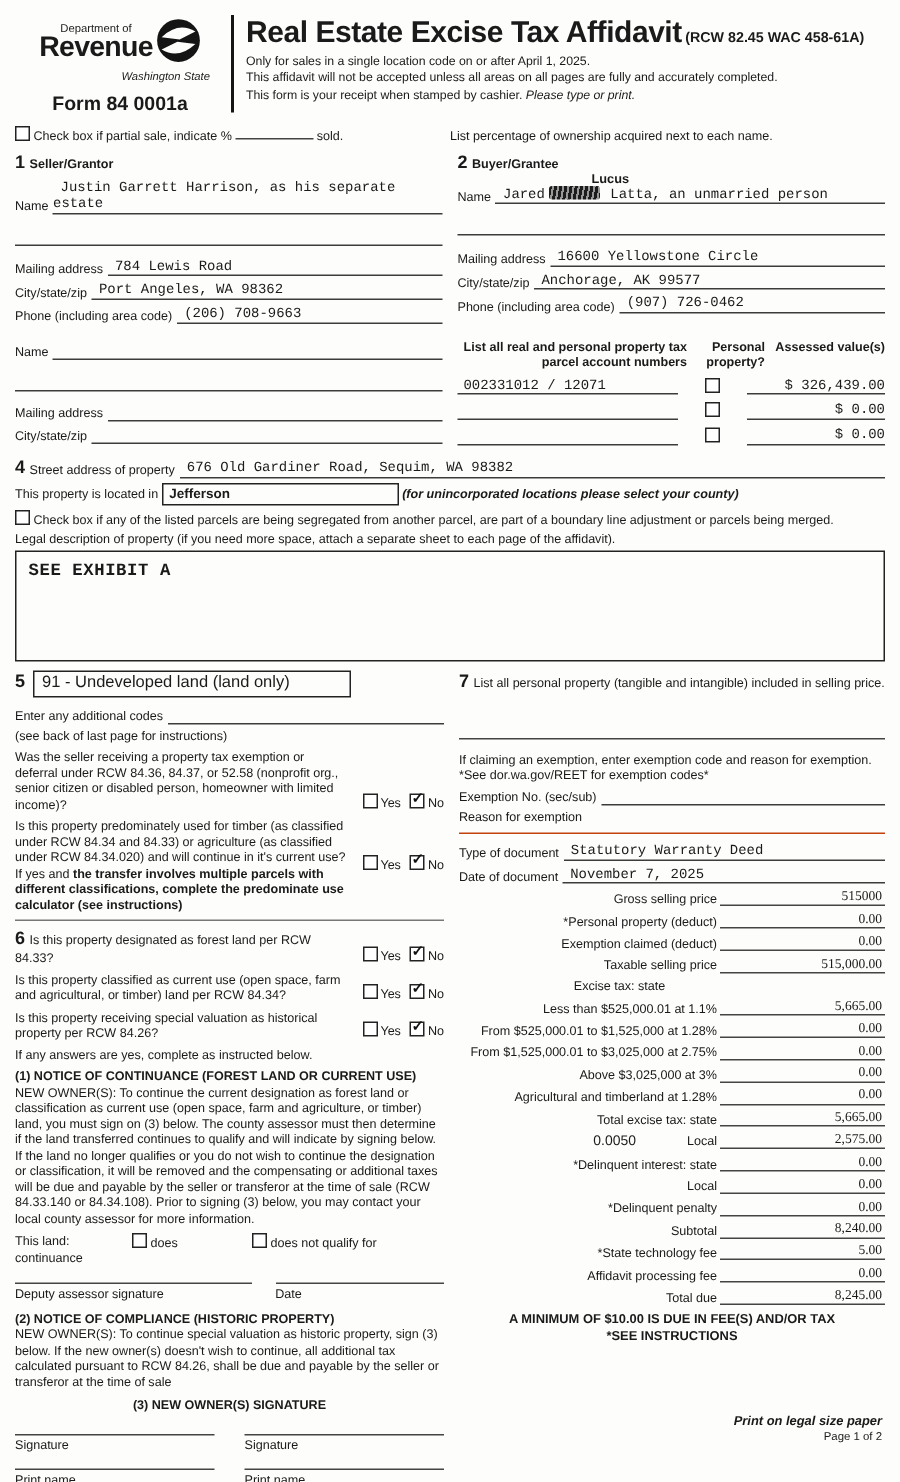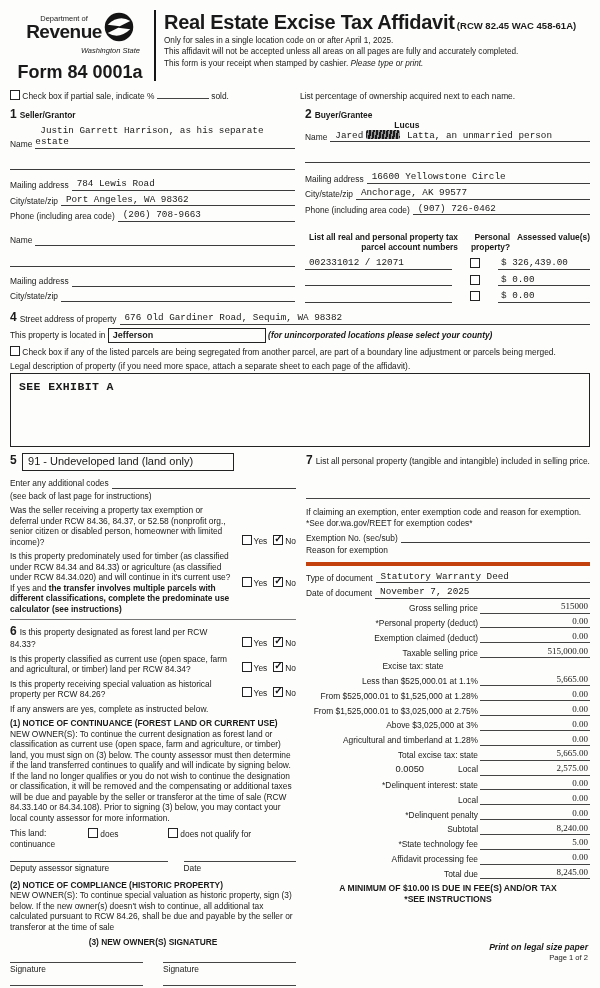--- a/index.html
+++ b/index.html
@@ -11,21 +11,21 @@
   }
   .b{font-weight:bold}.i{font-style:italic}
   .serif{font-family:Liberation Mono, monospace;font-size:9.3px;}
   
   .hdr{display:flex;align-items:stretch;}
   .logoblk{width:140px;text-align:center;padding-top:4px;}
   .logorow{display:flex;justify-content:center;align-items:flex-start;gap:2px;}
   .dor-small{font-size:7.5px;margin-top:2px;}
   .dor-big{font-size:19px;font-weight:bold;letter-spacing:-.5px;line-height:.9;}
   .dor-state{font-size:7.5px;font-style:italic;text-align:right;padding-right:10px;margin-top:1px;}
-  .formnum{font-size:18px;font-weight:bold;margin-top:6px;}
+  .formnum{font-size:13px;font-weight:bold;margin-top:6px;}
   .vline{border-left:2px solid #151515;margin:2px 8px 2px 4px;}
   .titleblk{flex:1;padding-top:2px;}
   .title{font-size:20px;font-weight:bold;letter-spacing:-.3px;display:inline;}
   .rcw{font-size:9.5px;font-weight:bold;}
   .sub{font-size:8.2px;margin-top:1px;}
   
   .cb{display:inline-block;width:8px;height:8px;border:1px solid #222;background:#fff;position:relative;vertical-align:-1px;flex:none;}
   .cb.checked::after{content:"\2713";position:absolute;left:0px;top:-3px;font-size:10px;font-weight:bold;color:#111;}
   
   .frow{display:flex;align-items:flex-end;margin-top:3px;}
@@ -37,21 +37,21 @@
   .secnum{font-size:12px;font-weight:bold;margin-right:3px;}
   .qrow{display:flex;align-items:flex-end;margin-top:4px;}
   .qtext{flex:1;padding-right:4px;}
   .yn{white-space:nowrap;padding-bottom:1px;}
   .yn .cb{margin:0 2px 0 6px;}
   
   .phead{display:flex;font-weight:bold;text-align:right;margin-top:4px;}
   .prow{display:flex;align-items:flex-end;margin-top:4px;}
   .pnum{flex:1;border-bottom:1px solid #3c3c3c;min-height:11px;}
   .pcb{width:46px;text-align:center;}
-  .pval{width:92px;border-bottom:1px solid #3c3c3c;min-height:11px;}
+  .pval{width:92px;border-bottom:1px solid #3c3c3c;min-height:11px;text-align:right;}
   
   .legalbox{border:1.5px solid #222;height:60px;margin-top:2px;padding:6px 8px;}
   .countybox{display:inline-block;border:1px solid #222;min-width:148px;font-weight:bold;font-size:9px;padding:1px 4px;vertical-align:middle;}
   .codebox{display:inline-block;border:1px solid #222;min-width:200px;font-size:11px;padding:1px 5px;vertical-align:middle;}
   
   .trow{display:flex;align-items:flex-end;margin-top:2.6px;}
   .tlabel{flex:1;text-align:right;white-space:nowrap;padding-right:2px;}
   .tprefix{margin-right:34px;font-family:"Liberation Sans",sans-serif;text-align:right;}
   .tline{width:110px;border-bottom:1px solid #444;text-align:right;min-height:10px;}
   .tval{font-family:"Liberation Serif",serif;font-size:9px;padding-right:2px;}
@@ -281,21 +281,21 @@
     <div class="col">
       <div><span class="secnum">7</span><span>List all personal property (tangible and intangible) included in selling price.</span></div>
       <div style="border-bottom:1px solid #444;height:30px;"></div>
       <div style="margin-top:8px;">If claiming an exemption, enter exemption code and reason for exemption. *See dor.wa.gov/REET for exemption codes*</div>
       <div class="frow">
           <span class="lbl">Exemption No. (sec/sub)</span>
           <span class="fld"></span>
         </div>
       <div style="margin-top:2px;">Reason for exemption</div>
 
-      <div style="border-top:4px solid #c2410c;margin-top:6px;padding-top:5px;">
+      <div style="border-top:1px solid #c2410c;margin-top:6px;padding-top:5px;">
         <div class="frow" style="margin-top:0;">
             <span class="lbl">Type of document</span>
           <span class="fld"><span class="serif">Statutory Warranty Deed</span></span>
           </div>
         <div class="frow">
             <span class="lbl">Date of document</span>
           <span class="fld"><span class="serif">November 7, 2025</span></span>
           </div>
 
         <div class="trow">

